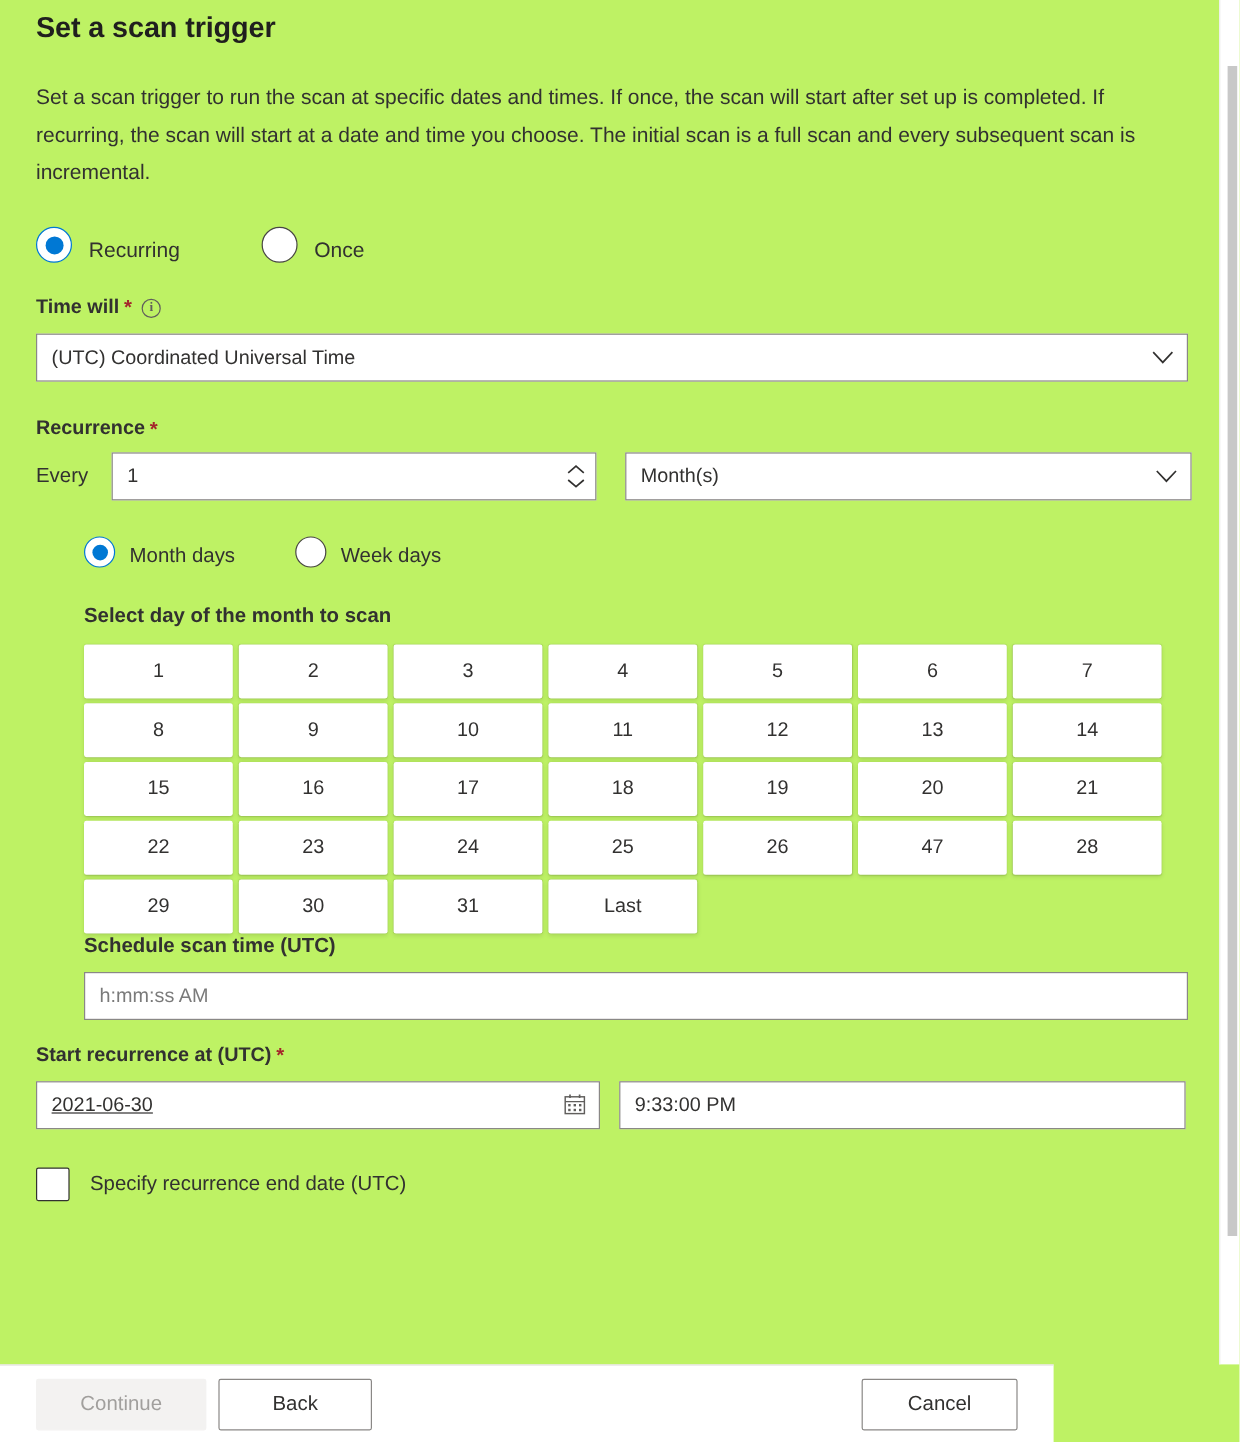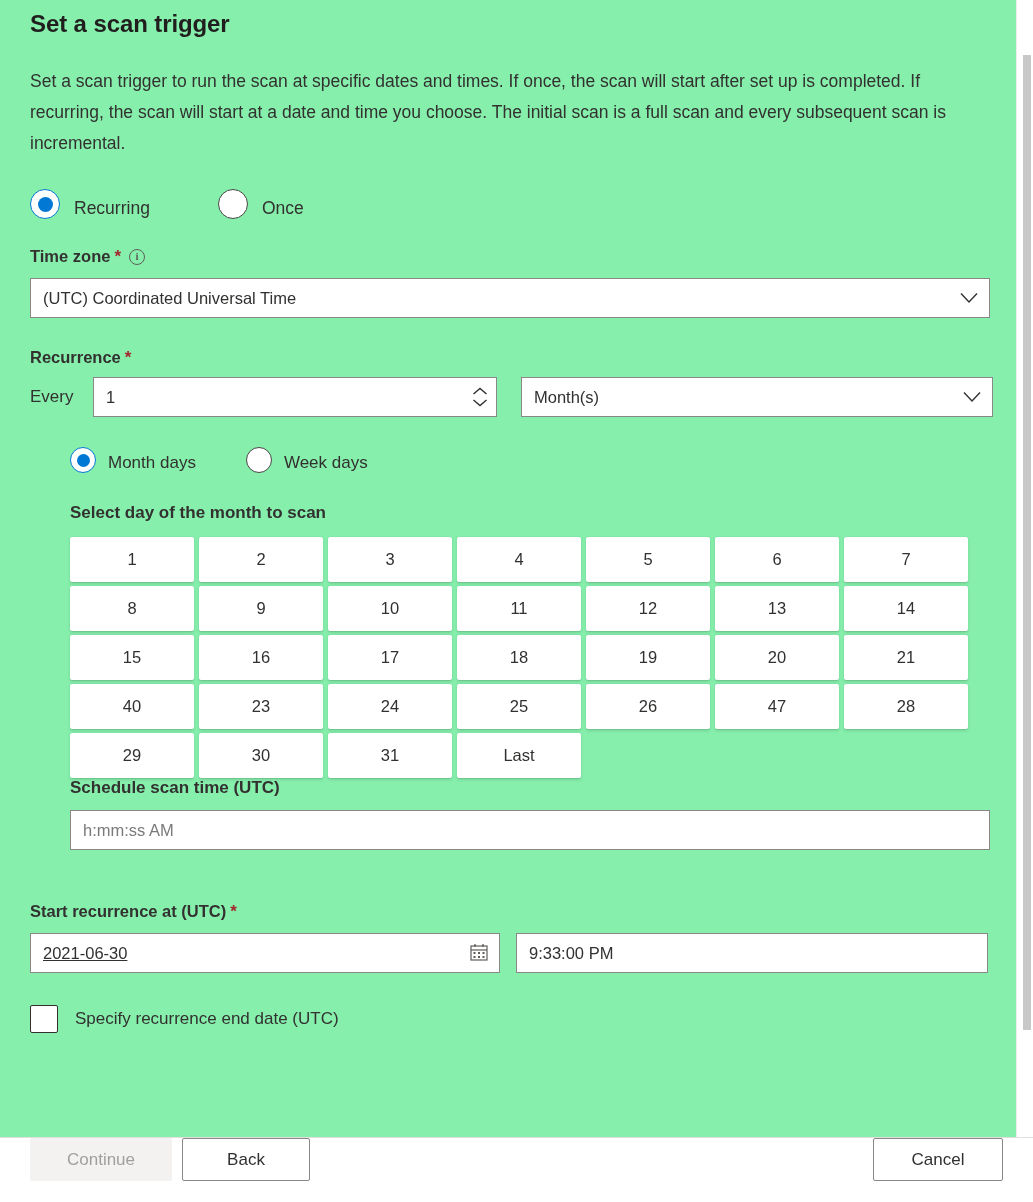--- a/index.html
+++ b/index.html
@@ -8,21 +8,21 @@
     width: 1033px; height: 1202px;
     background: #ffffff;
     font-family: "Liberation Sans", sans-serif;
     color: #323130;
     overflow: hidden;
   }
   .panel {
     position: relative;
     width: 1033px;
     height: 1202px;
-    background: #86efac;
+    background: #bef264;
   }
   
   .scroll-track {
     position: absolute;
     top: 0; right: 0;
     width: 17px; height: 1137px;
     background: #ffffff;
     border-left: 1px solid #ededed;
   }
   .scroll-thumb {
@@ -173,21 +173,21 @@
     color: #323130;
     font-family: "Liberation Sans", sans-serif;
     cursor: pointer;
     padding: 0;
   }
 
   .sched-label { font-size: 17px; font-weight: 600; }
   .sched-input { margin-top: 12px; width: 920px; }
 
   
-  .start-label { margin-top: 52px; }
+  .start-label { margin-top: 20px; }
   .start-row { display: flex; align-items: center; margin-top: 12px; }
   .date-box { width: 470px; flex: none; padding-right: 8px; text-decoration: underline; }
   .time-box { width: 472px; flex: none; margin-left: 16px; }
   .cal-icon { width: 22px; height: 22px; flex: none; color: #605e5c; }
   .cal-icon svg { display: block; }
 
   
   .check-row { display: flex; align-items: center; margin-top: 32px; cursor: pointer; }
   .check-box {
     width: 28px; height: 28px;
@@ -195,26 +195,26 @@
     background: #fff;
     border-radius: 2px;
     flex: none;
   }
   .check-label { margin-left: 17px; font-size: 17px; color: #323130; }
 
   
   .footer {
     position: absolute;
     left: 0; bottom: 0;
-    width: 1033px;
+    width: 878px;
     height: 65px;
     background: #fff;
     border-top: 1px solid #e1dfdd;
     display: flex;
-    align-items: flex-start;
+    align-items: center;
     padding: 0 30px;
   }
   .btn {
     height: 43px;
     min-width: 86px;
     padding: 0 20px;
     font-size: 17px;
     font-family: "Liberation Sans", sans-serif;
     background: #ffffff;
     border: 1px solid #8a8886;
@@ -251,21 +251,21 @@
       </div>
       <div class="radio-opt">
         <span class="radio-dot off">
             <span class="inner"></span>
           </span>
         <span class="radio-label">Once</span>
       </div>
     </div>
 
     <div class="field-label" style="margin-top:28px">
-      <span>Time zone</span>
+      <span>Time will</span>
       <span class="req">*</span>
       <span class="info-icon">i</span>
     </div>
     <div class="input-box tz-select">
       <span class="val">(UTC) Coordinated Universal Time</span>
       <span class="chevron">
         <svg width="18" height="12" viewBox="0 0 18 12">
             <path d="M1 1.5 L9 10 L17 1.5" fill="none" stroke="#323130" stroke-width="1.4"></path>
           </svg>
       </span>
@@ -332,21 +332,21 @@
         <button class="day-tile">12</button>
         <button class="day-tile">13</button>
         <button class="day-tile">14</button>
         <button class="day-tile">15</button>
         <button class="day-tile">16</button>
         <button class="day-tile">17</button>
         <button class="day-tile">18</button>
         <button class="day-tile">19</button>
         <button class="day-tile">20</button>
         <button class="day-tile">21</button>
-        <button class="day-tile">40</button>
+        <button class="day-tile">22</button>
         <button class="day-tile">23</button>
         <button class="day-tile">24</button>
         <button class="day-tile">25</button>
         <button class="day-tile">26</button>
         <button class="day-tile">47</button>
         <button class="day-tile">28</button>
         <button class="day-tile">29</button>
         <button class="day-tile">30</button>
         <button class="day-tile">31</button>
         <button class="day-tile">Last</button>

